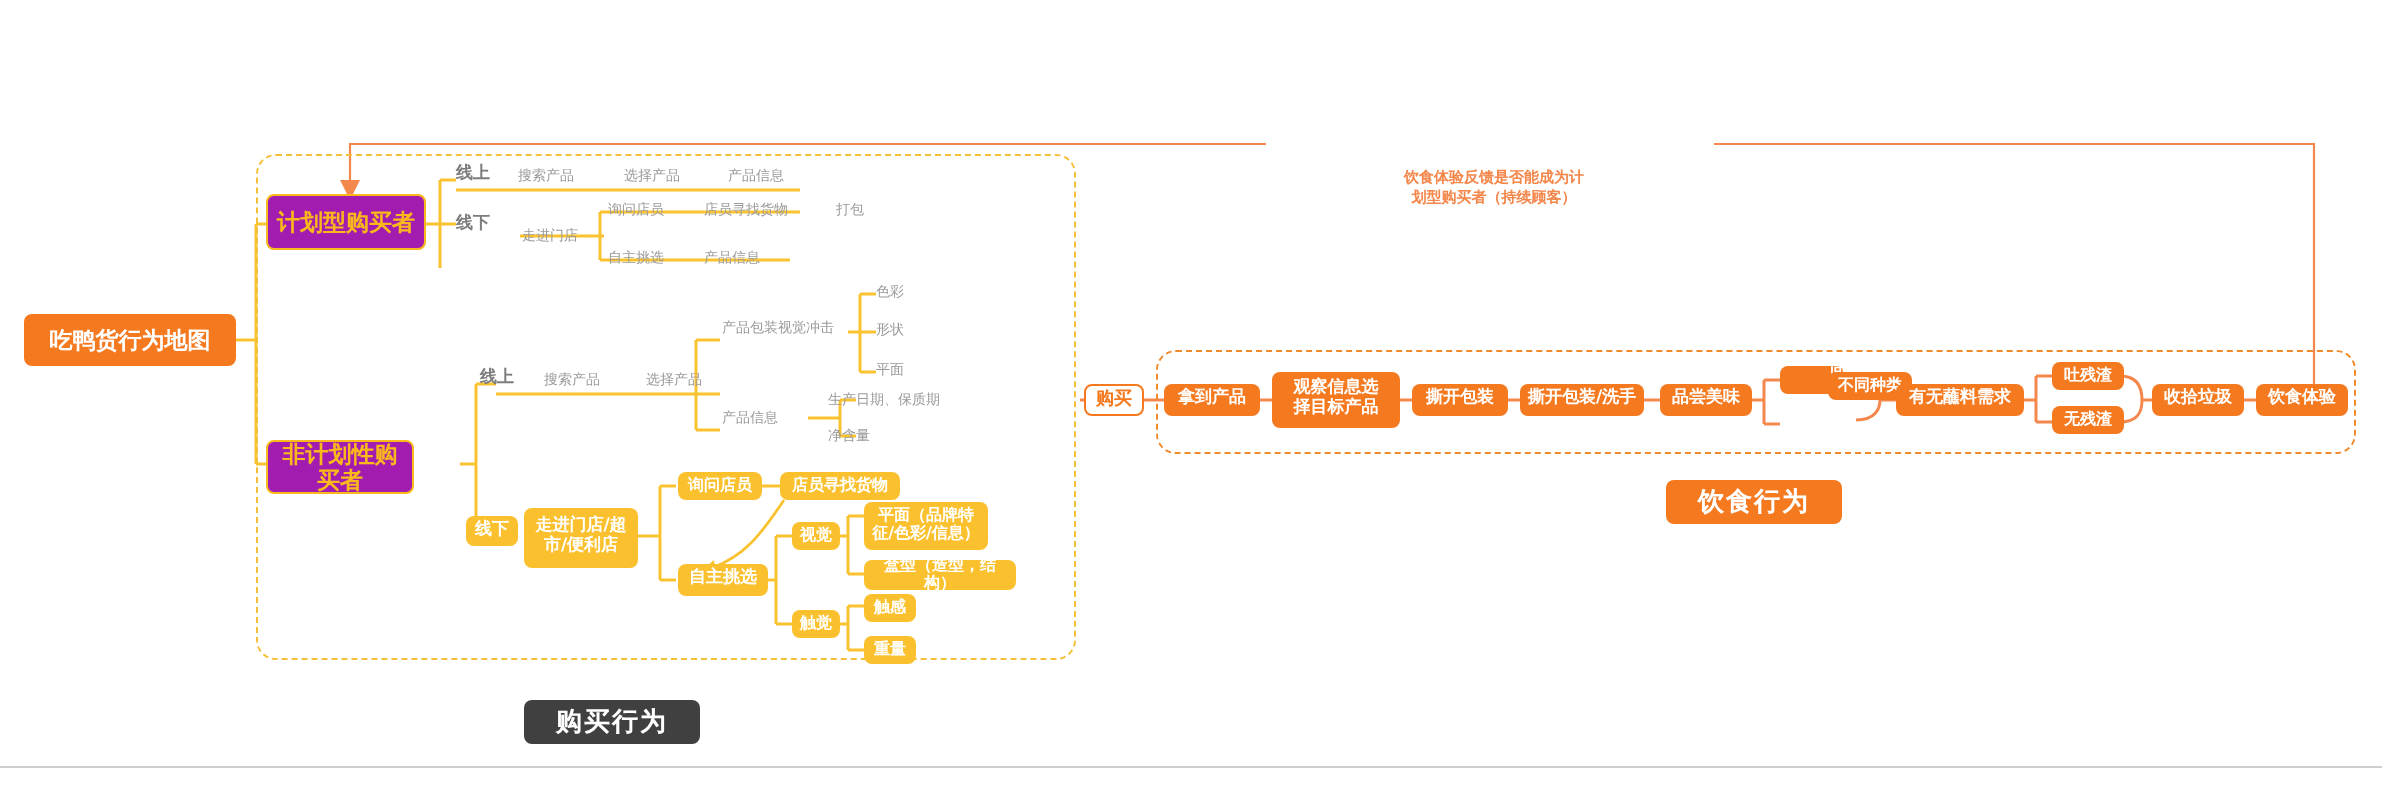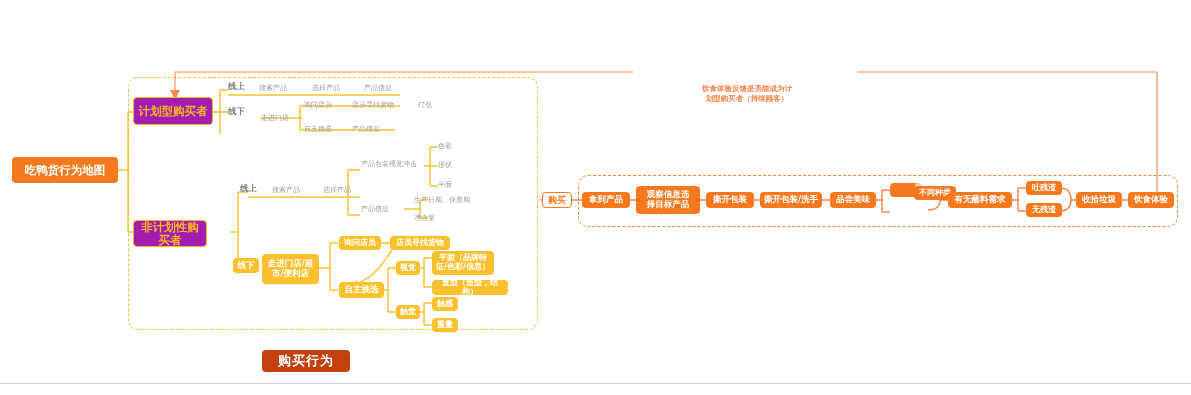--- a/index.html
+++ b/index.html
@@ -227,15 +227,16 @@
   <div class="abs chip o-solid" style="left:1026px;top:181px;width:36px;height:14px;font-size:8px;">吐残渣</div>
   <div class="abs chip o-solid" style="left:1026px;top:203px;width:36px;height:14px;font-size:8px;">无残渣</div>
 
   <div class="abs chip o-solid" style="left:1076px;top:192px;width:46px;height:16px;font-size:8.5px;">收拾垃圾</div>
 
   <div class="abs chip o-solid" style="left:1128px;top:192px;width:46px;height:16px;font-size:8.5px;">饮食体验</div>
 
   <div class="abs note" style="left:637px;top:56px;width:220px;">饮食体验反馈是否能成为计
 划型购买者（持续顾客）</div>
 
-  <div class="abs caption" style="left:262px;top:350px;width:88px;height:22px;background:#c2410c;color:#ffffff;">购买行为</div>
+  <div class="abs caption" style="left:262px;top:350px;width:88px;height:22px;background:#404040;color:#ffffff;">购买行为</div>
+  <div class="abs caption" style="left:833px;top:240px;width:88px;height:22px;background:#f4791f;color:#ffffff;">饮食行为</div>
 
 </div>
 
 </body></html>

